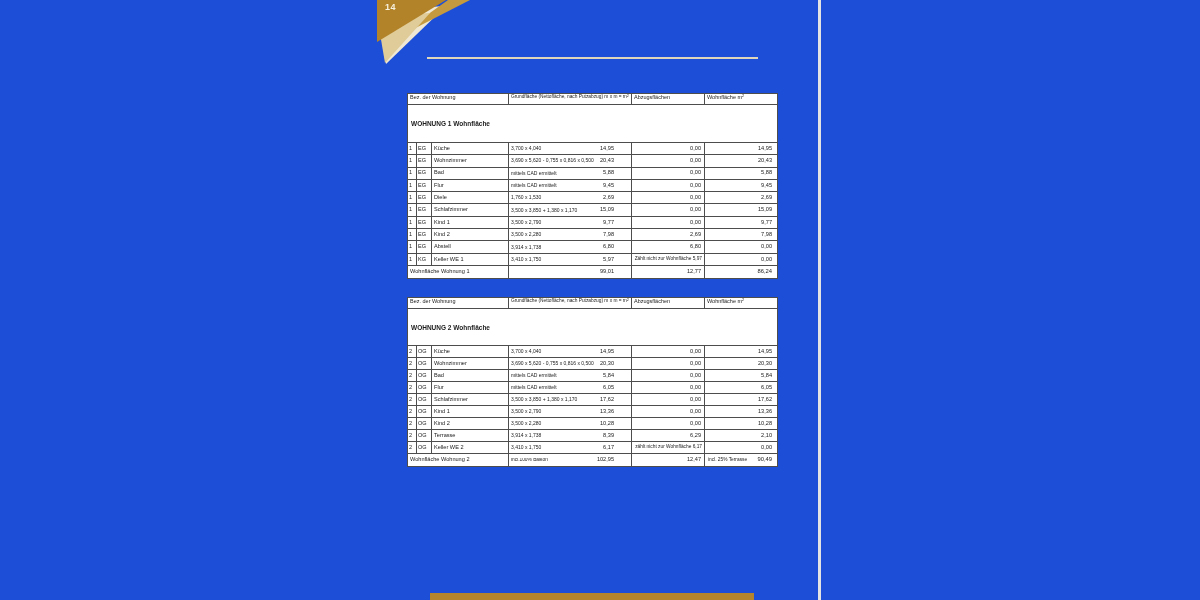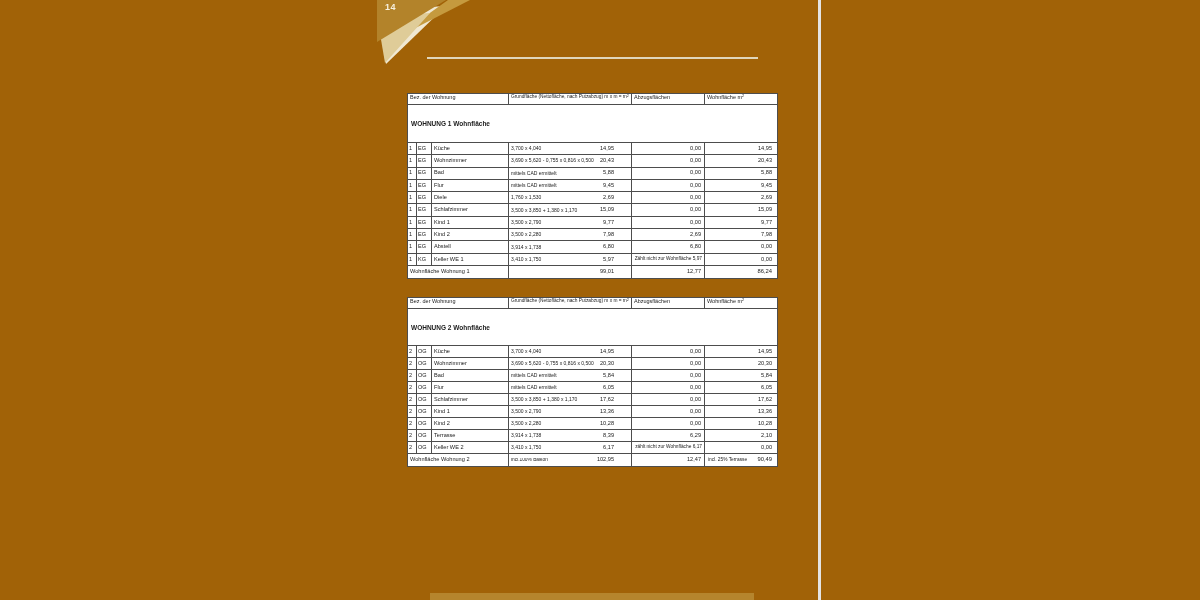--- a/index.html
+++ b/index.html
@@ -1,16 +1,16 @@
 <!DOCTYPE html>
 <html><head>
 <meta charset="utf-8">
 <style>
   html,body{margin:0;padding:0;background:#ffffff;}
-  .canvas{position:relative;width:1200px;height:600px;background:#a16207;overflow:hidden;
+  .canvas{position:relative;width:1200px;height:600px;background:#1d4ed8;overflow:hidden;
           font-family:"Liberation Sans",sans-serif;color:#1b1b1b;}
 
   
   .corner{position:absolute;left:374px;top:0;}
   .page-number{position:absolute;left:385px;top:2px;font-size:9px;font-weight:bold;color:#f7f1df;letter-spacing:.5px;}
 
   
   .rule-top{position:absolute;left:427px;top:57px;width:331px;height:2px;background:#e0d6bb;}
   
   .rule-bottom{position:absolute;left:430px;top:593px;width:324px;height:8px;background:#b5852d;}

